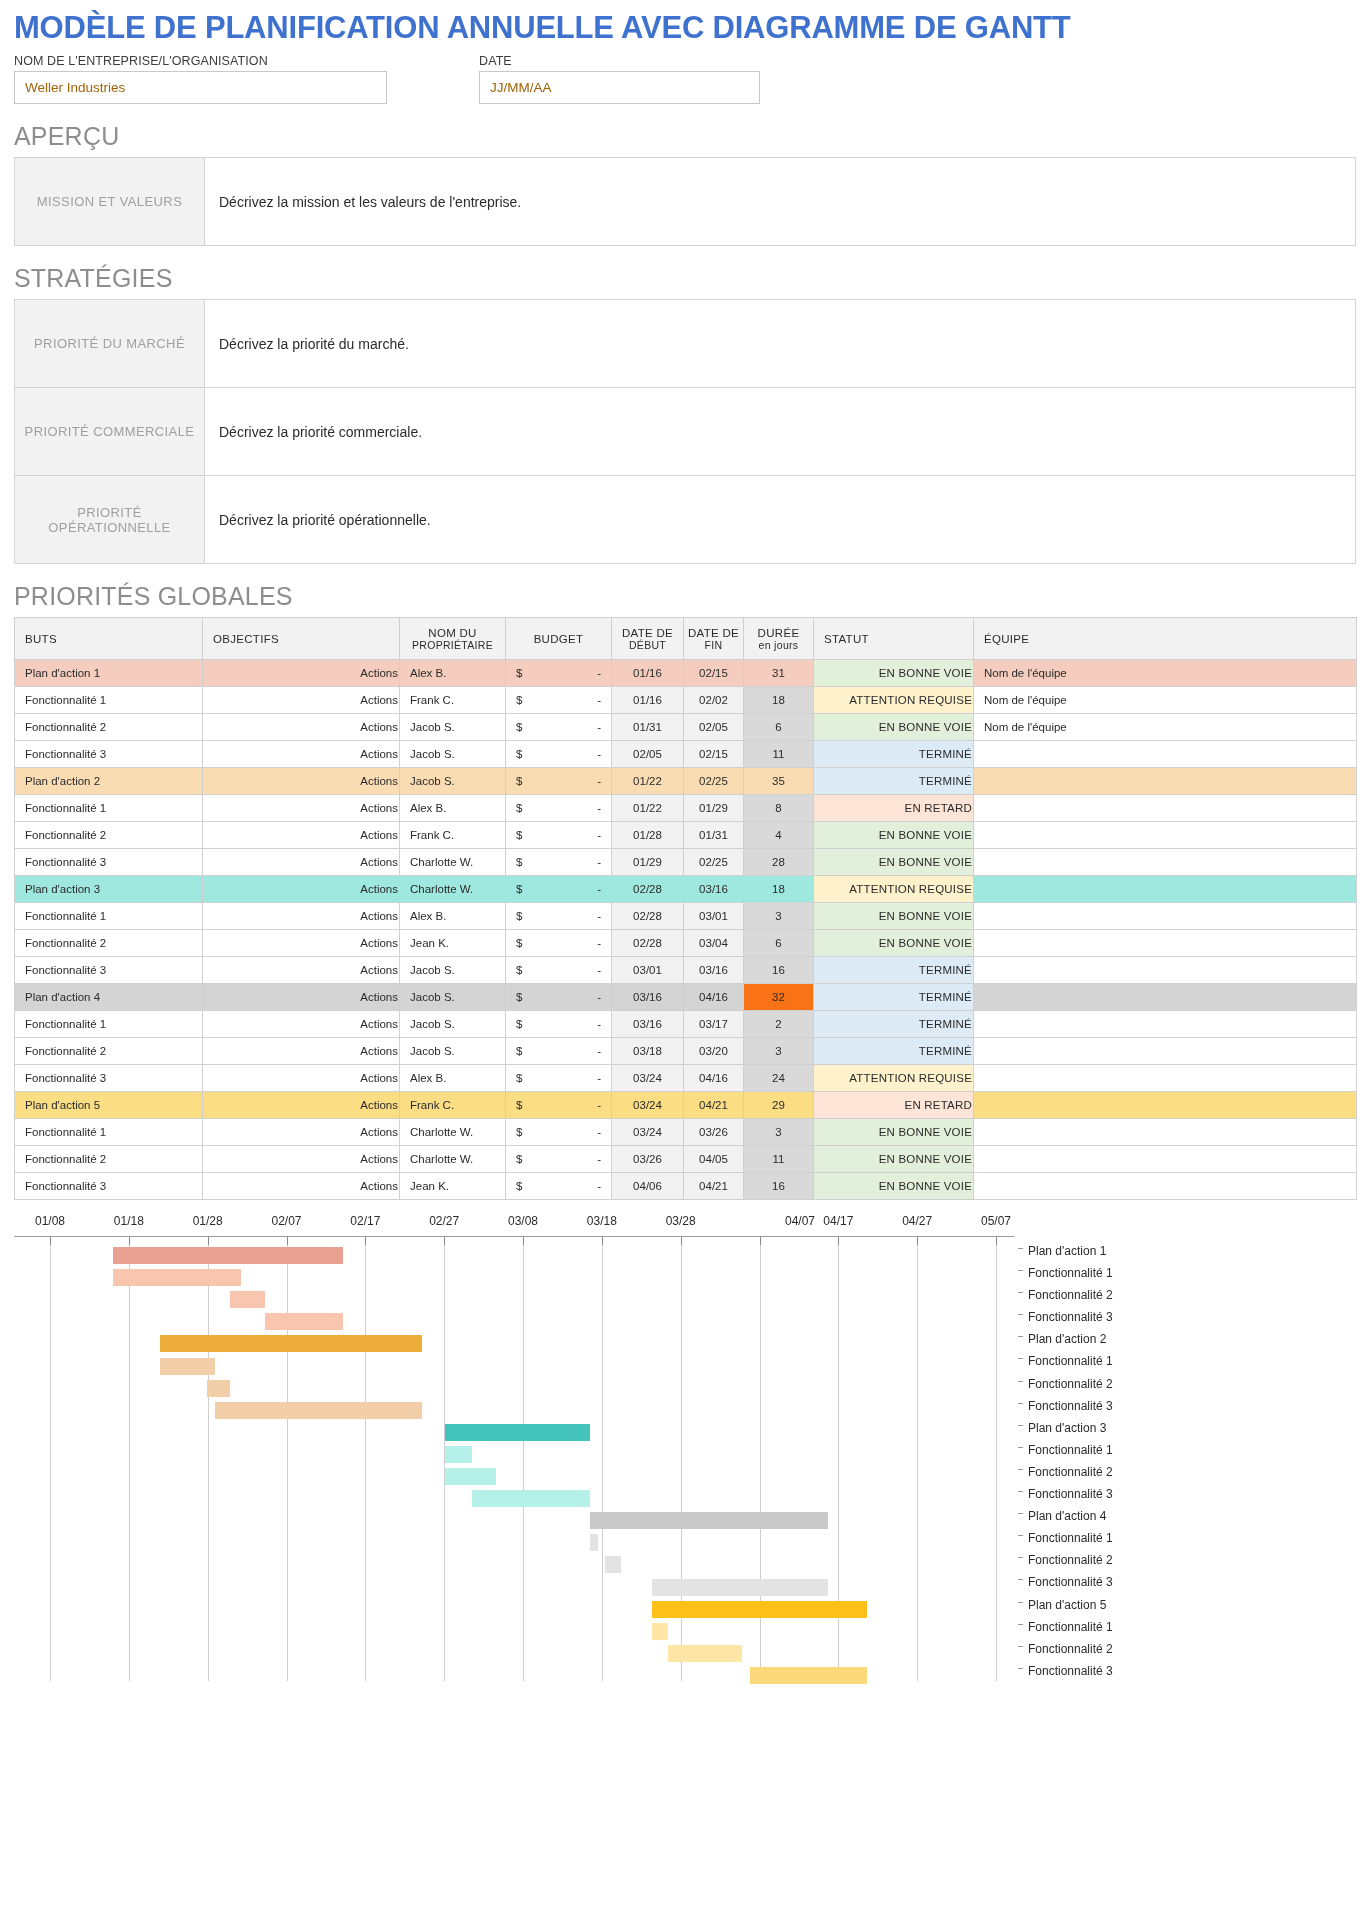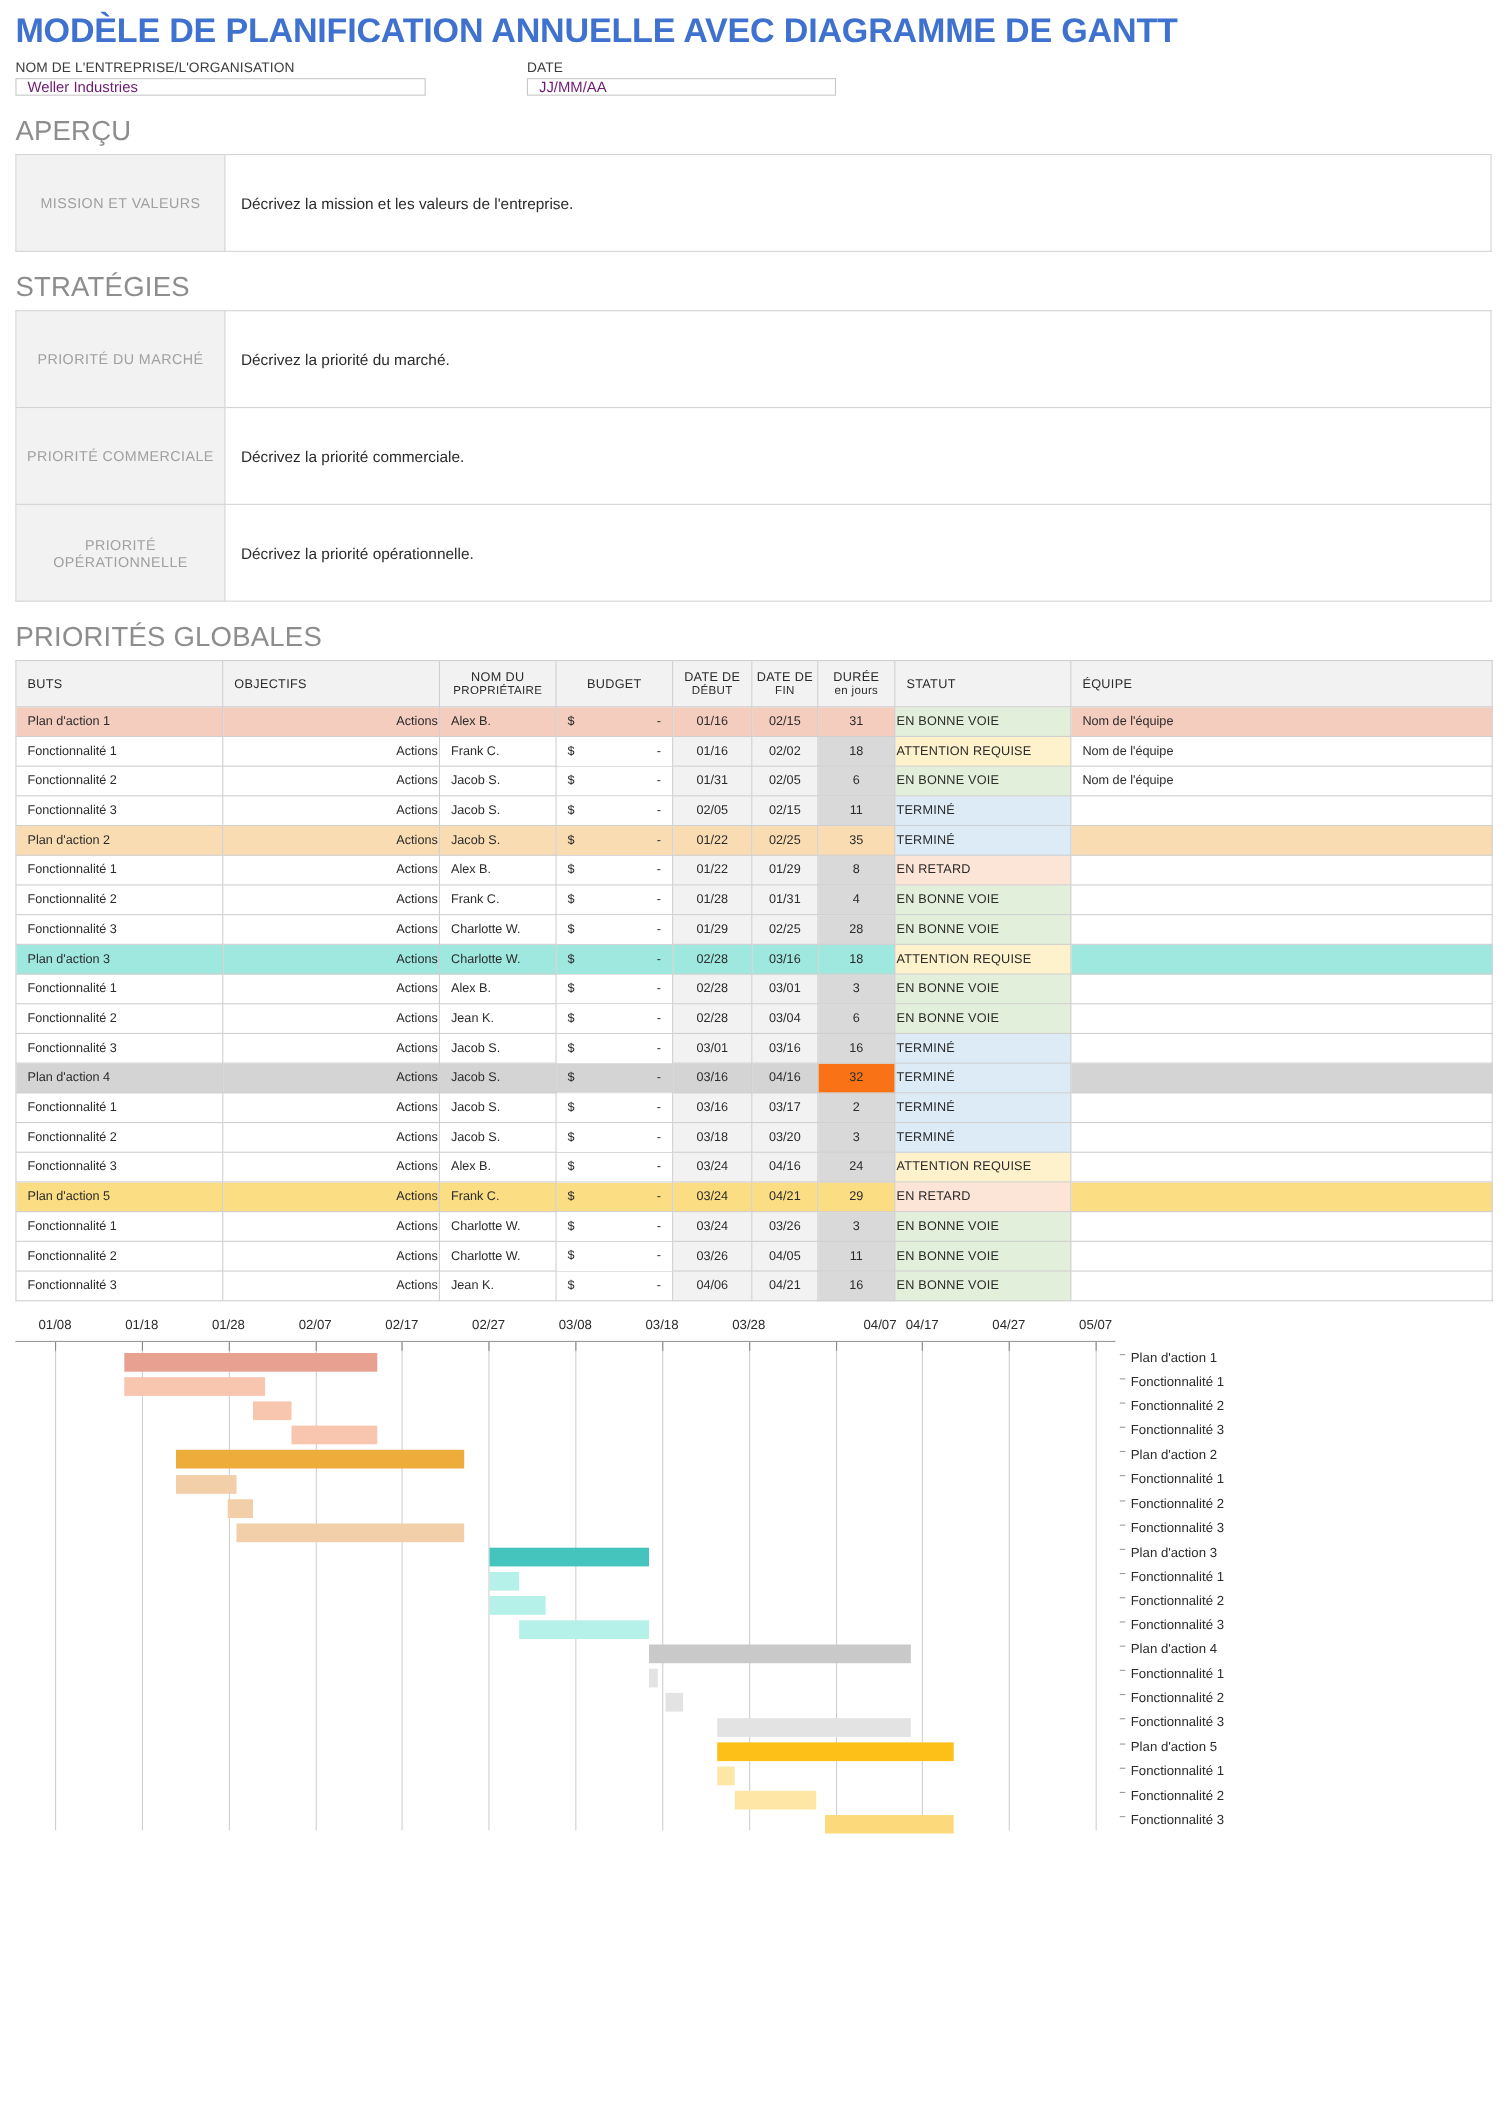--- a/index.html
+++ b/index.html
@@ -24,24 +24,24 @@
   
   .fields-row { display: flex; gap: 92px; margin-top: 4px; }
   .field-block { display: flex; flex-direction: column; }
   .field-label {
     font-size: 12.5px; color: #3c3c3c; letter-spacing: .1px;
     margin-bottom: 3px;
   }
   .field-input {
     border: 1px solid #c8c8c8;
     background: #fff;
-    height: 16px;
+    height: 33px;
     display: flex; align-items: center;
     padding: 0 10px;
-    font-size: 13.5px; color: #701a75;
+    font-size: 13.5px; color: #a16207;
   }
   .field-input.co { width: 373px; }
   .field-input.dt { width: 281px; }
 
   
   .section-head {
     font-size: 25px;
     color: #8d8d8d;
     font-weight: normal;
     letter-spacing: .2px;
@@ -86,21 +86,21 @@
   .sub { display:block; font-size: 10.5px; }
 
   td.c-goal  { text-align: left; padding-left: 10px; }
   td.c-obj   { text-align: right; padding-left: 10px; }
   td.c-owner { text-align: left; padding-left: 10px; }
   td.c-budget{ position: relative; }
   td.c-budget .dollar { position:absolute; left: 10px; top: 50%; transform: translateY(-50%); }
   td.c-budget .dash   { position:absolute; right: 10px; top: 50%; transform: translateY(-50%); }
   td.c-date  { text-align: center; background: #f2f2f2; }
   td.c-dur   { text-align: center; background: #d9d9d9; }
-  td.c-status{ text-align: left; font-weight: bold; font-size: 11.5px; letter-spacing: .2px; margin-top: 20px; }
+  td.c-status{ text-align: right; font-weight: bold; font-size: 11.5px; letter-spacing: .2px; margin-top: 20px; }
   td.c-team  { text-align: left; padding-left: 10px; }
 
   
   tr.plan td { }
   tr.plan td.c-date, tr.plan td.c-dur { background: inherit; }
 
   
   .gantt { position: relative; width: 1342px; height: 470px; margin-top: 14px; }
   .gantt-axis-labels { position: relative; height: 20px; }
   .gantt-axis-labels span {

